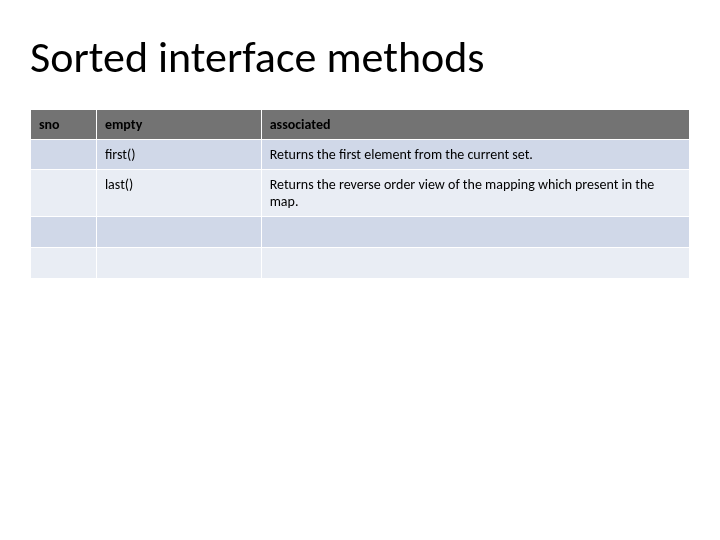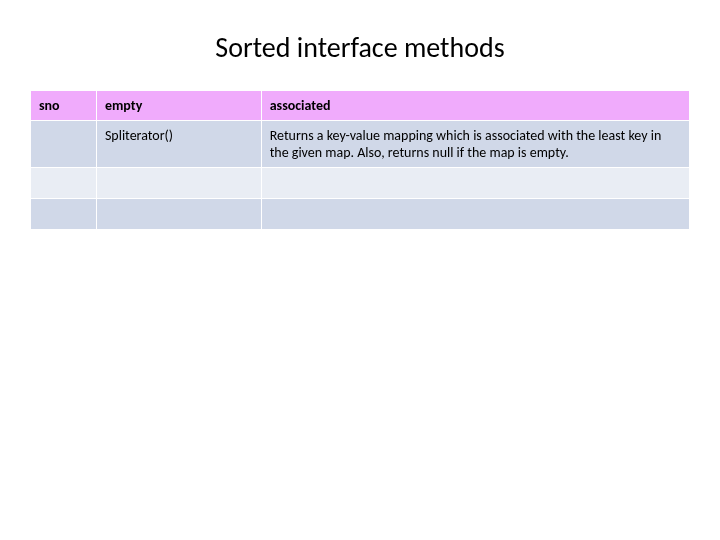--- a/index.html
+++ b/index.html
@@ -9,38 +9,37 @@
     height: 540px;
     background: #fff;
     font-family: Calibri, Arial, sans-serif;
     color: #000;
   }
   .slide {
     padding: 20px 30px;
     box-sizing: border-box;
   }
   .title {
-    font-size: 28px;
-    text-align: center;
+    font-size: 44px;
     margin: 10px 0 25px 0;
     font-weight: 400;
   }
   table {
     width: 100%;
     border-collapse: collapse;
     font-size: 14px;
   }
   th, td {
     text-align: left;
     padding: 6px 8px;
     border: 1px solid #fff;
     vertical-align: top;
   }
   thead th {
-    background: #f0abfc;
+    background: #737373;
     color: #000;
     font-weight: bold;
   }
   tbody tr:nth-child(odd) td {
     background: #d0d8e8;
   }
   tbody tr:nth-child(even) td {
     background: #e9edf4;
   }
   .col-sno { width: 10%; }
@@ -58,22 +57,27 @@
     <thead>
       <tr>
         <th class="col-sno">sno</th>
         <th class="col-method">empty</th>
         <th class="col-desc">associated</th>
       </tr>
     </thead>
     <tbody>
       <tr>
         <td></td>
-        <td>Spliterator()</td>
-        <td>Returns a key-value mapping which is associated with the least key in the given map. Also, returns null if the map is empty.</td>
+        <td>first()</td>
+        <td>Returns the first element from the current set.</td>
+      </tr>
+      <tr>
+        <td></td>
+        <td>last()</td>
+        <td>Returns the reverse order view of the mapping which present in the map.</td>
       </tr>
       <tr class="empty-row">
         <td></td>
         <td></td>
         <td></td>
       </tr>
       <tr class="empty-row">
         <td></td>
         <td></td>
         <td></td>

